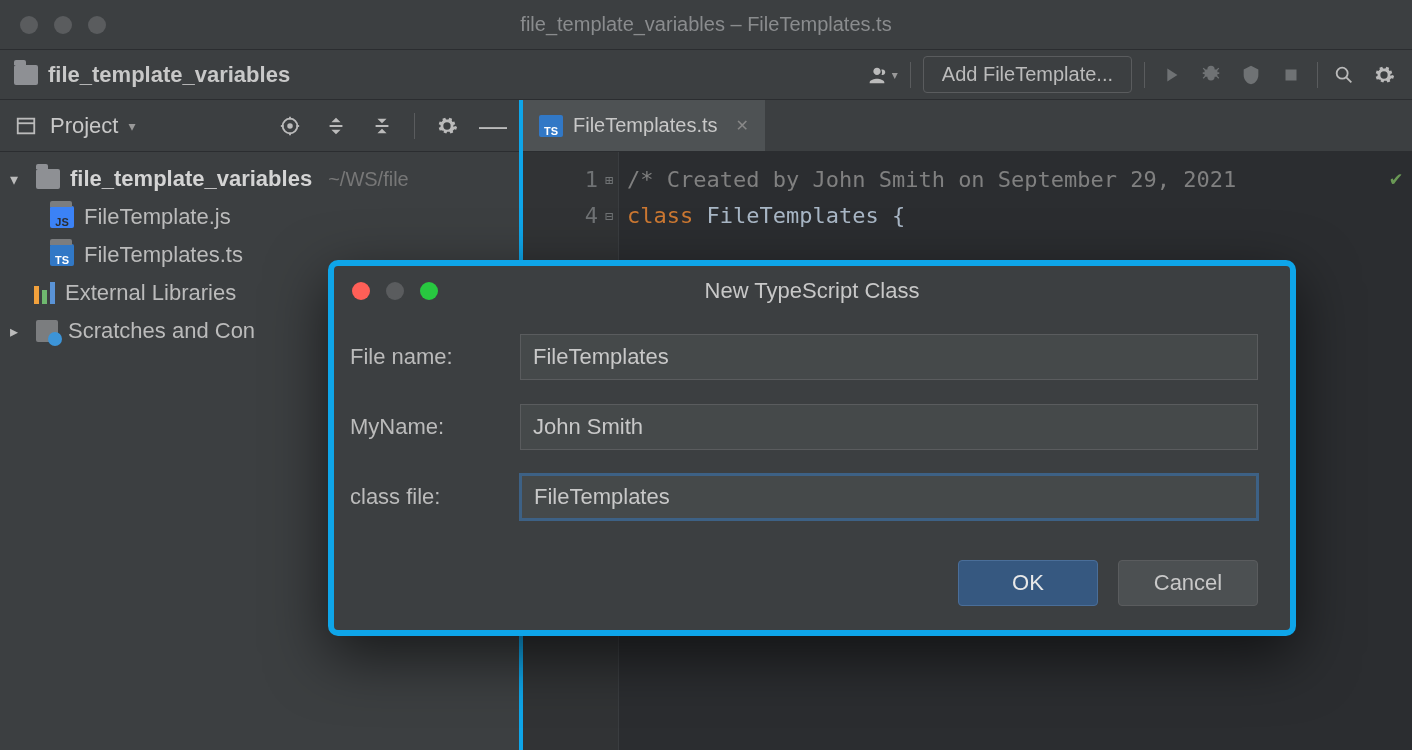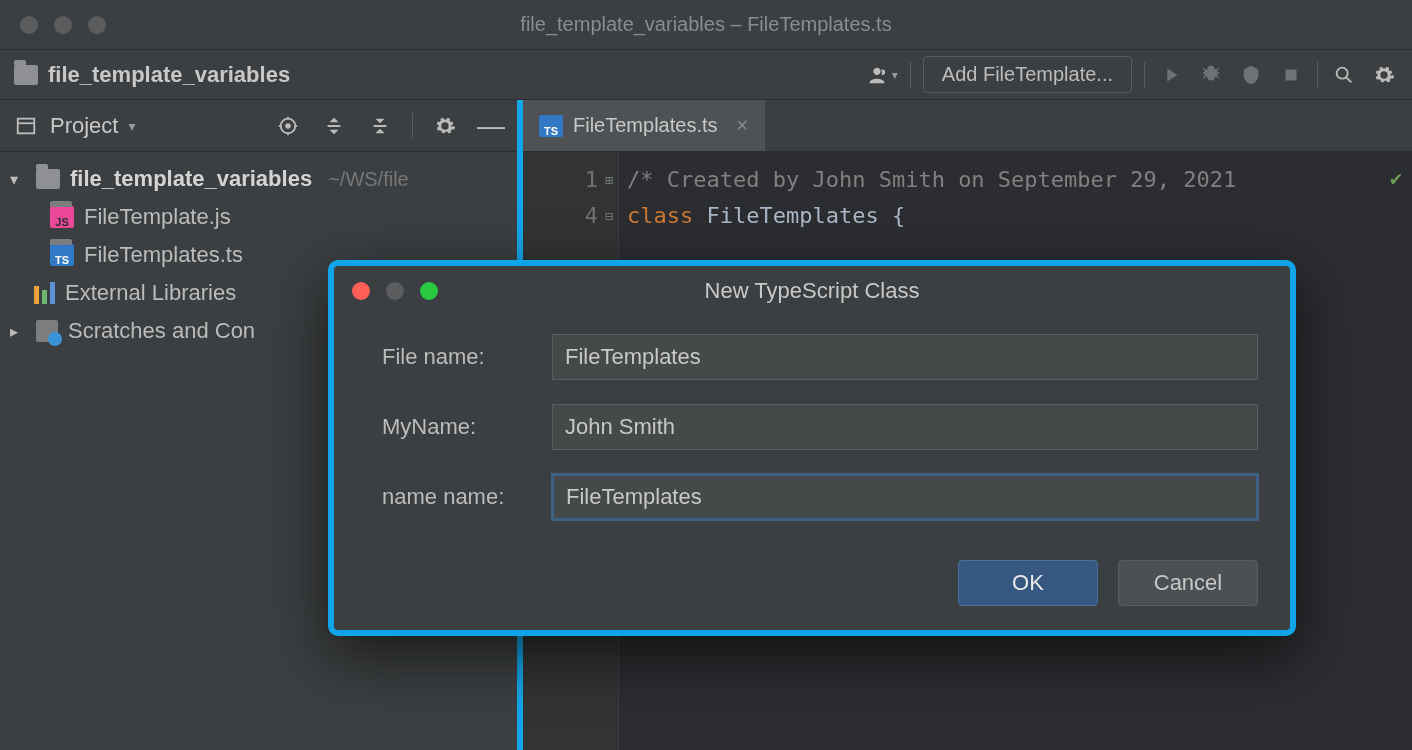--- a/index.html
+++ b/index.html
@@ -78,21 +78,21 @@
   .body {
     display:flex;
     height: calc(100% - 100px);
     background:#2b2d30;
   }
 
   
   .sidebar {
     width: 523px;
     background:#3c3f41;
-    border-right:6px solid #0ea5e9;
+    border-right:4px solid #0ea5e9;
     display:flex;
     flex-direction:column;
   }
   .sidebar-header {
     height:52px;
     border-bottom:1px solid #2b2d30;
     display:flex;
     align-items:center;
     justify-content:space-between;
     padding:0 12px;
@@ -106,21 +106,21 @@
   .tree-row { display:flex; align-items:center; gap:10px; padding:6px 8px; }
   .tree-indent1 { padding-left: 50px;}
   .tree-indent0 { padding-left: 10px;}
   .arrow { font-size:16px; color:#bbbbbb; width:16px; display:inline-block;}
   .bold { font-weight:700; color:#d4d4d4;}
   .muted { color:#777; font-size:20px; margin-left:6px;}
   .js-badge, .ts-badge {
     width:24px; height:22px; display:inline-flex; align-items:flex-end; justify-content:center;
     font-size:11px; font-weight:700; position:relative; border-radius:2px;
   }
-  .js-badge { background:#ec4899; color:#2b2d30;}
+  .js-badge { background:#3b82f6; color:#2b2d30;}
   .ts-badge { background:#3178c6; color:#fff;}
   .page-corner::after { content:""; position:absolute; top:-5px; left:0; width:22px; height:6px; background:#7b7d7f; border-radius:2px 2px 0 0;}
   .lib-icon { display:inline-flex; gap:3px; align-items:flex-end;}
   .lib-bar { width:5px;}
   .lib-bar.a{ height:18px; background:#f2a13c;}
   .lib-bar.b{ height:14px; background:#6fb86f;}
   .lib-bar.c{ height:22px; background:#5a93d6;}
   .scratch-icon {
     width:22px; height:22px; background:#7b7d7f; position:relative; border-radius:2px;
   }
@@ -217,21 +217,21 @@
   .dialog-traffic { display:flex; gap:16px; margin-left:18px;}
   .dot { width:18px; height:18px; border-radius:50%;}
   .dot.red { background:#ff5f57;}
   .dot.yellow { background:#5a5c5e;}
   .dot.green { background:#28c840;}
   .dialog-title {
     position:absolute; left:50%; transform:translateX(-50%);
     font-size:22px; color:#c8c8c8;
   }
   .dialog-body {
-    padding:18px 32px 24px 48px;
+    padding:18px 32px 24px 16px;
   }
   .form-row {
     display:flex;
     align-items:center;
     margin-bottom:24px;
   }
   .form-label {
     width:170px;
     font-size:22px;
     color:#bbbbbb;
@@ -460,21 +460,21 @@
     <div class="dialog-body">
       <div class="form-row">
         <div class="form-label">File name:</div>
         <input class="form-input" value="FileTemplates" style="">
       </div>
       <div class="form-row">
         <div class="form-label">MyName:</div>
         <input class="form-input" value="John Smith" style="">
       </div>
       <div class="form-row">
-        <div class="form-label">name name:</div>
+        <div class="form-label">class file:</div>
         <input class="form-input focused" value="FileTemplates" style="">
       </div>
       <div class="dialog-footer">
         <button class="btn btn-ok">OK</button>
         <button class="btn btn-cancel">Cancel</button>
       </div>
     </div>
   </div>
 </div>
 

